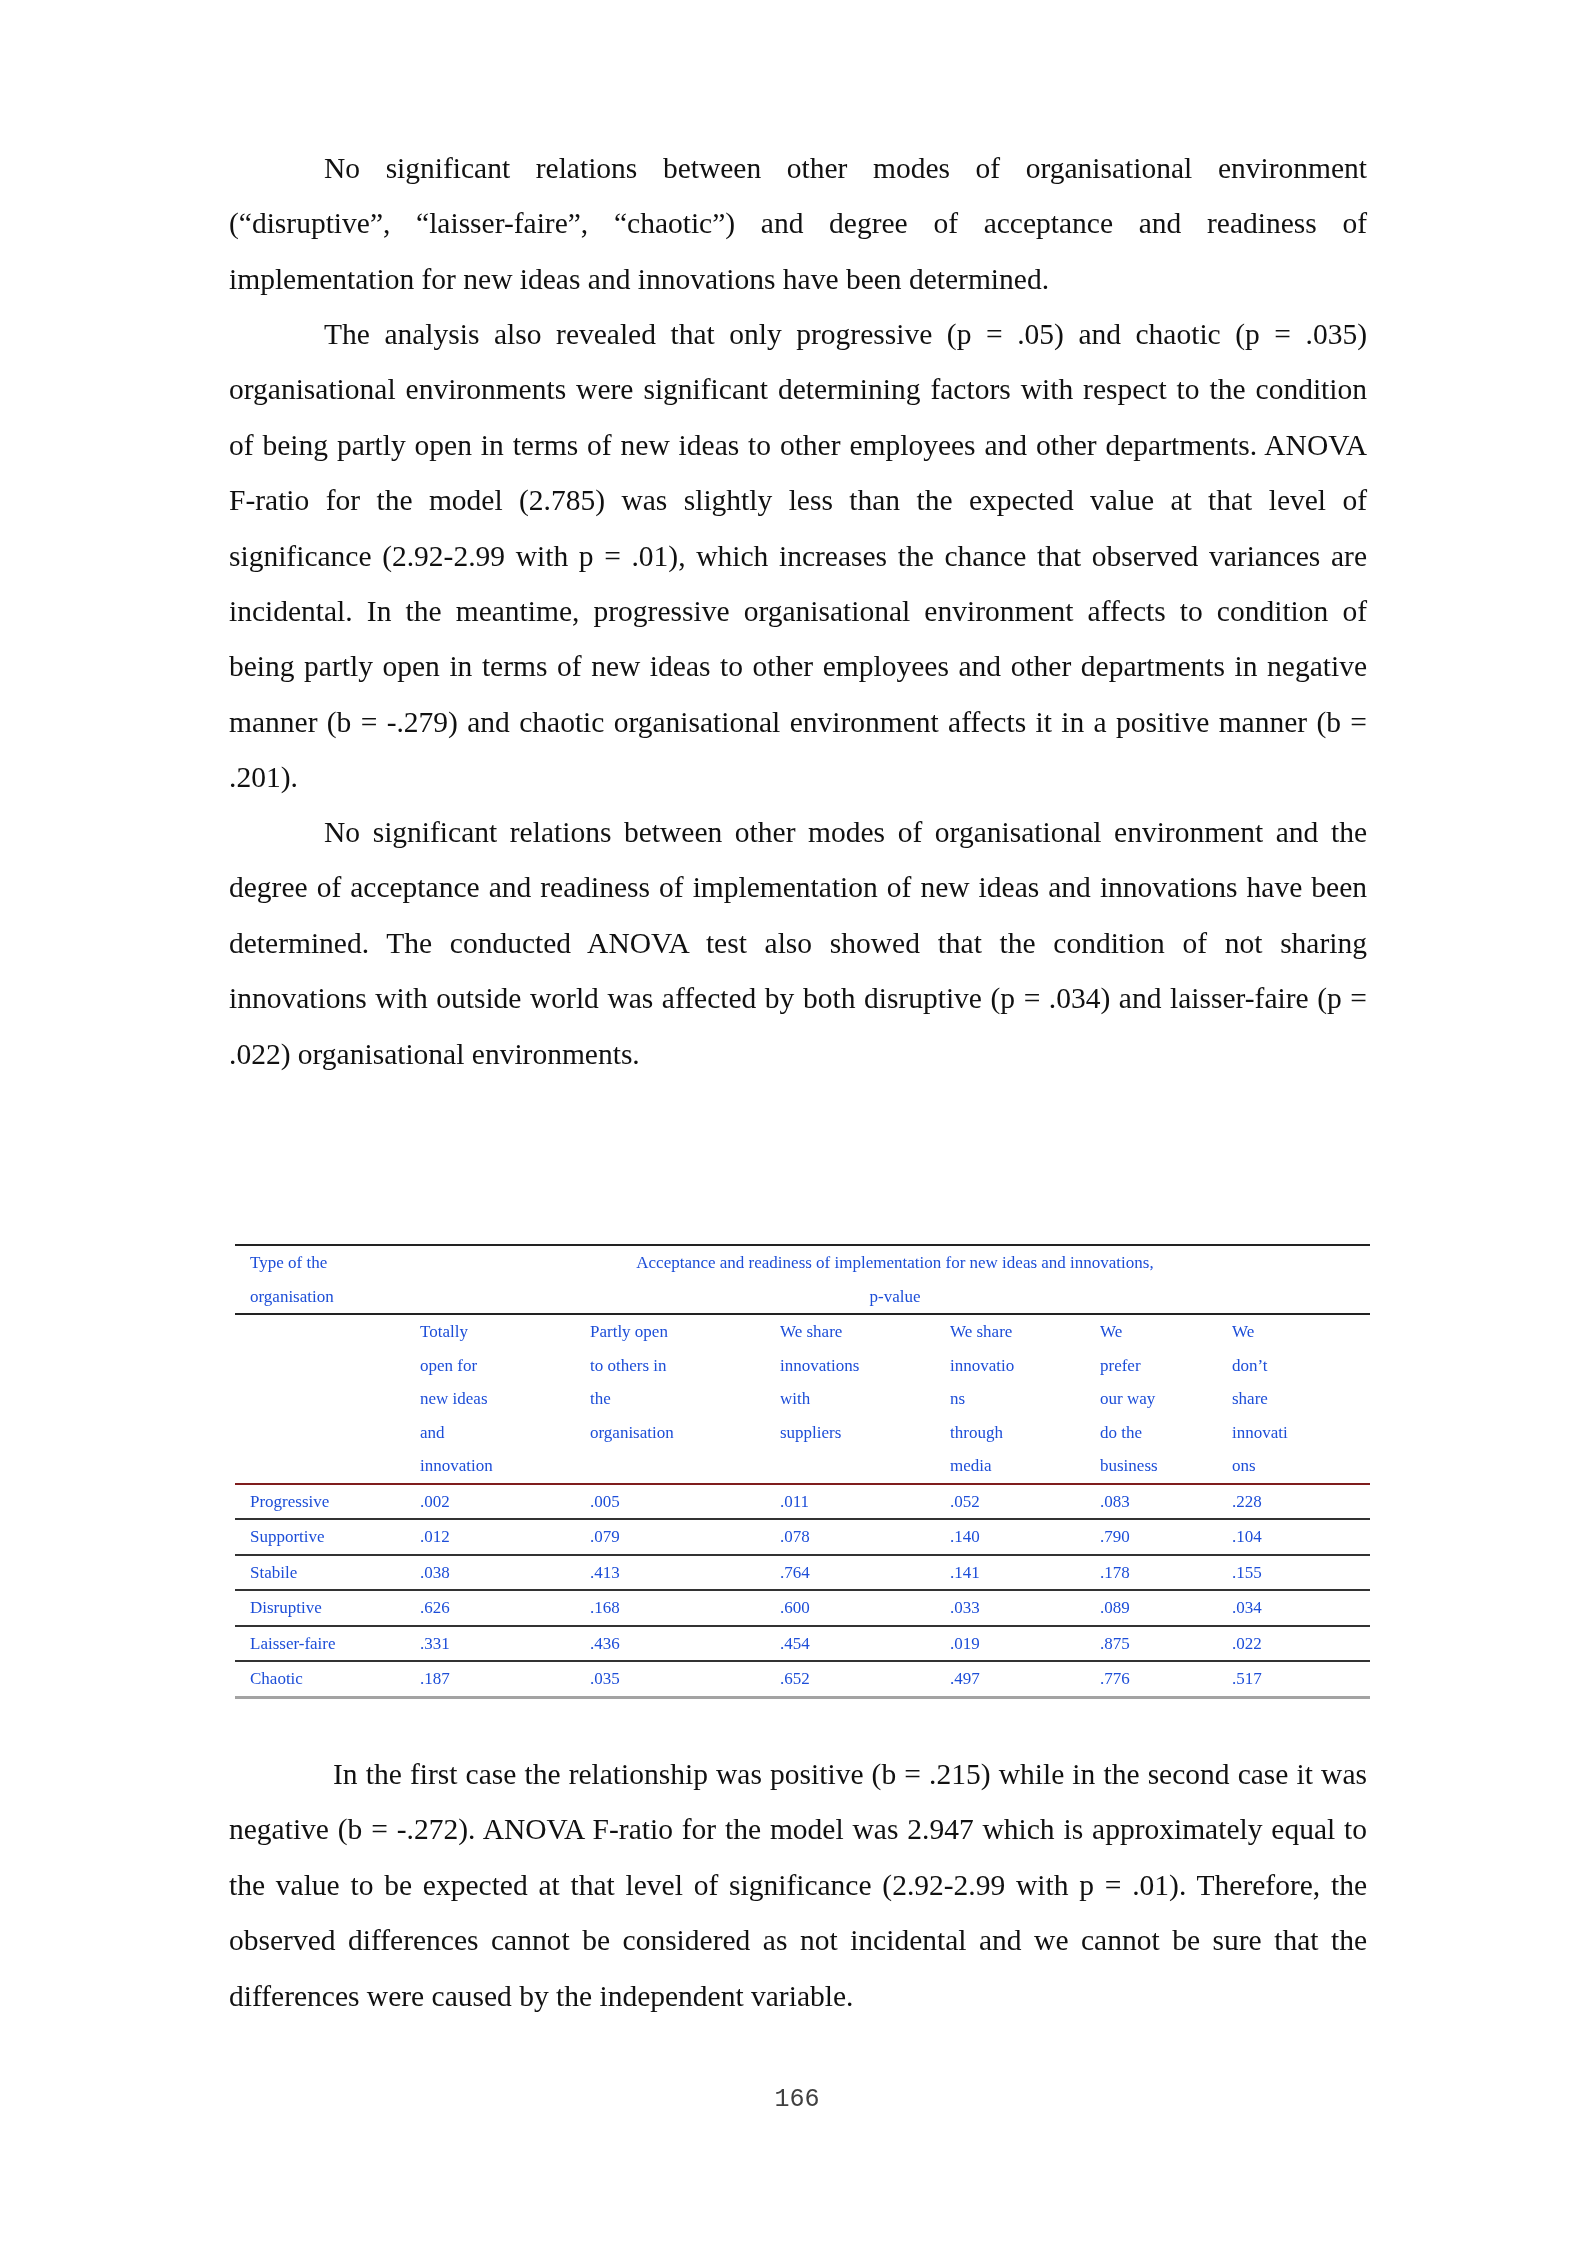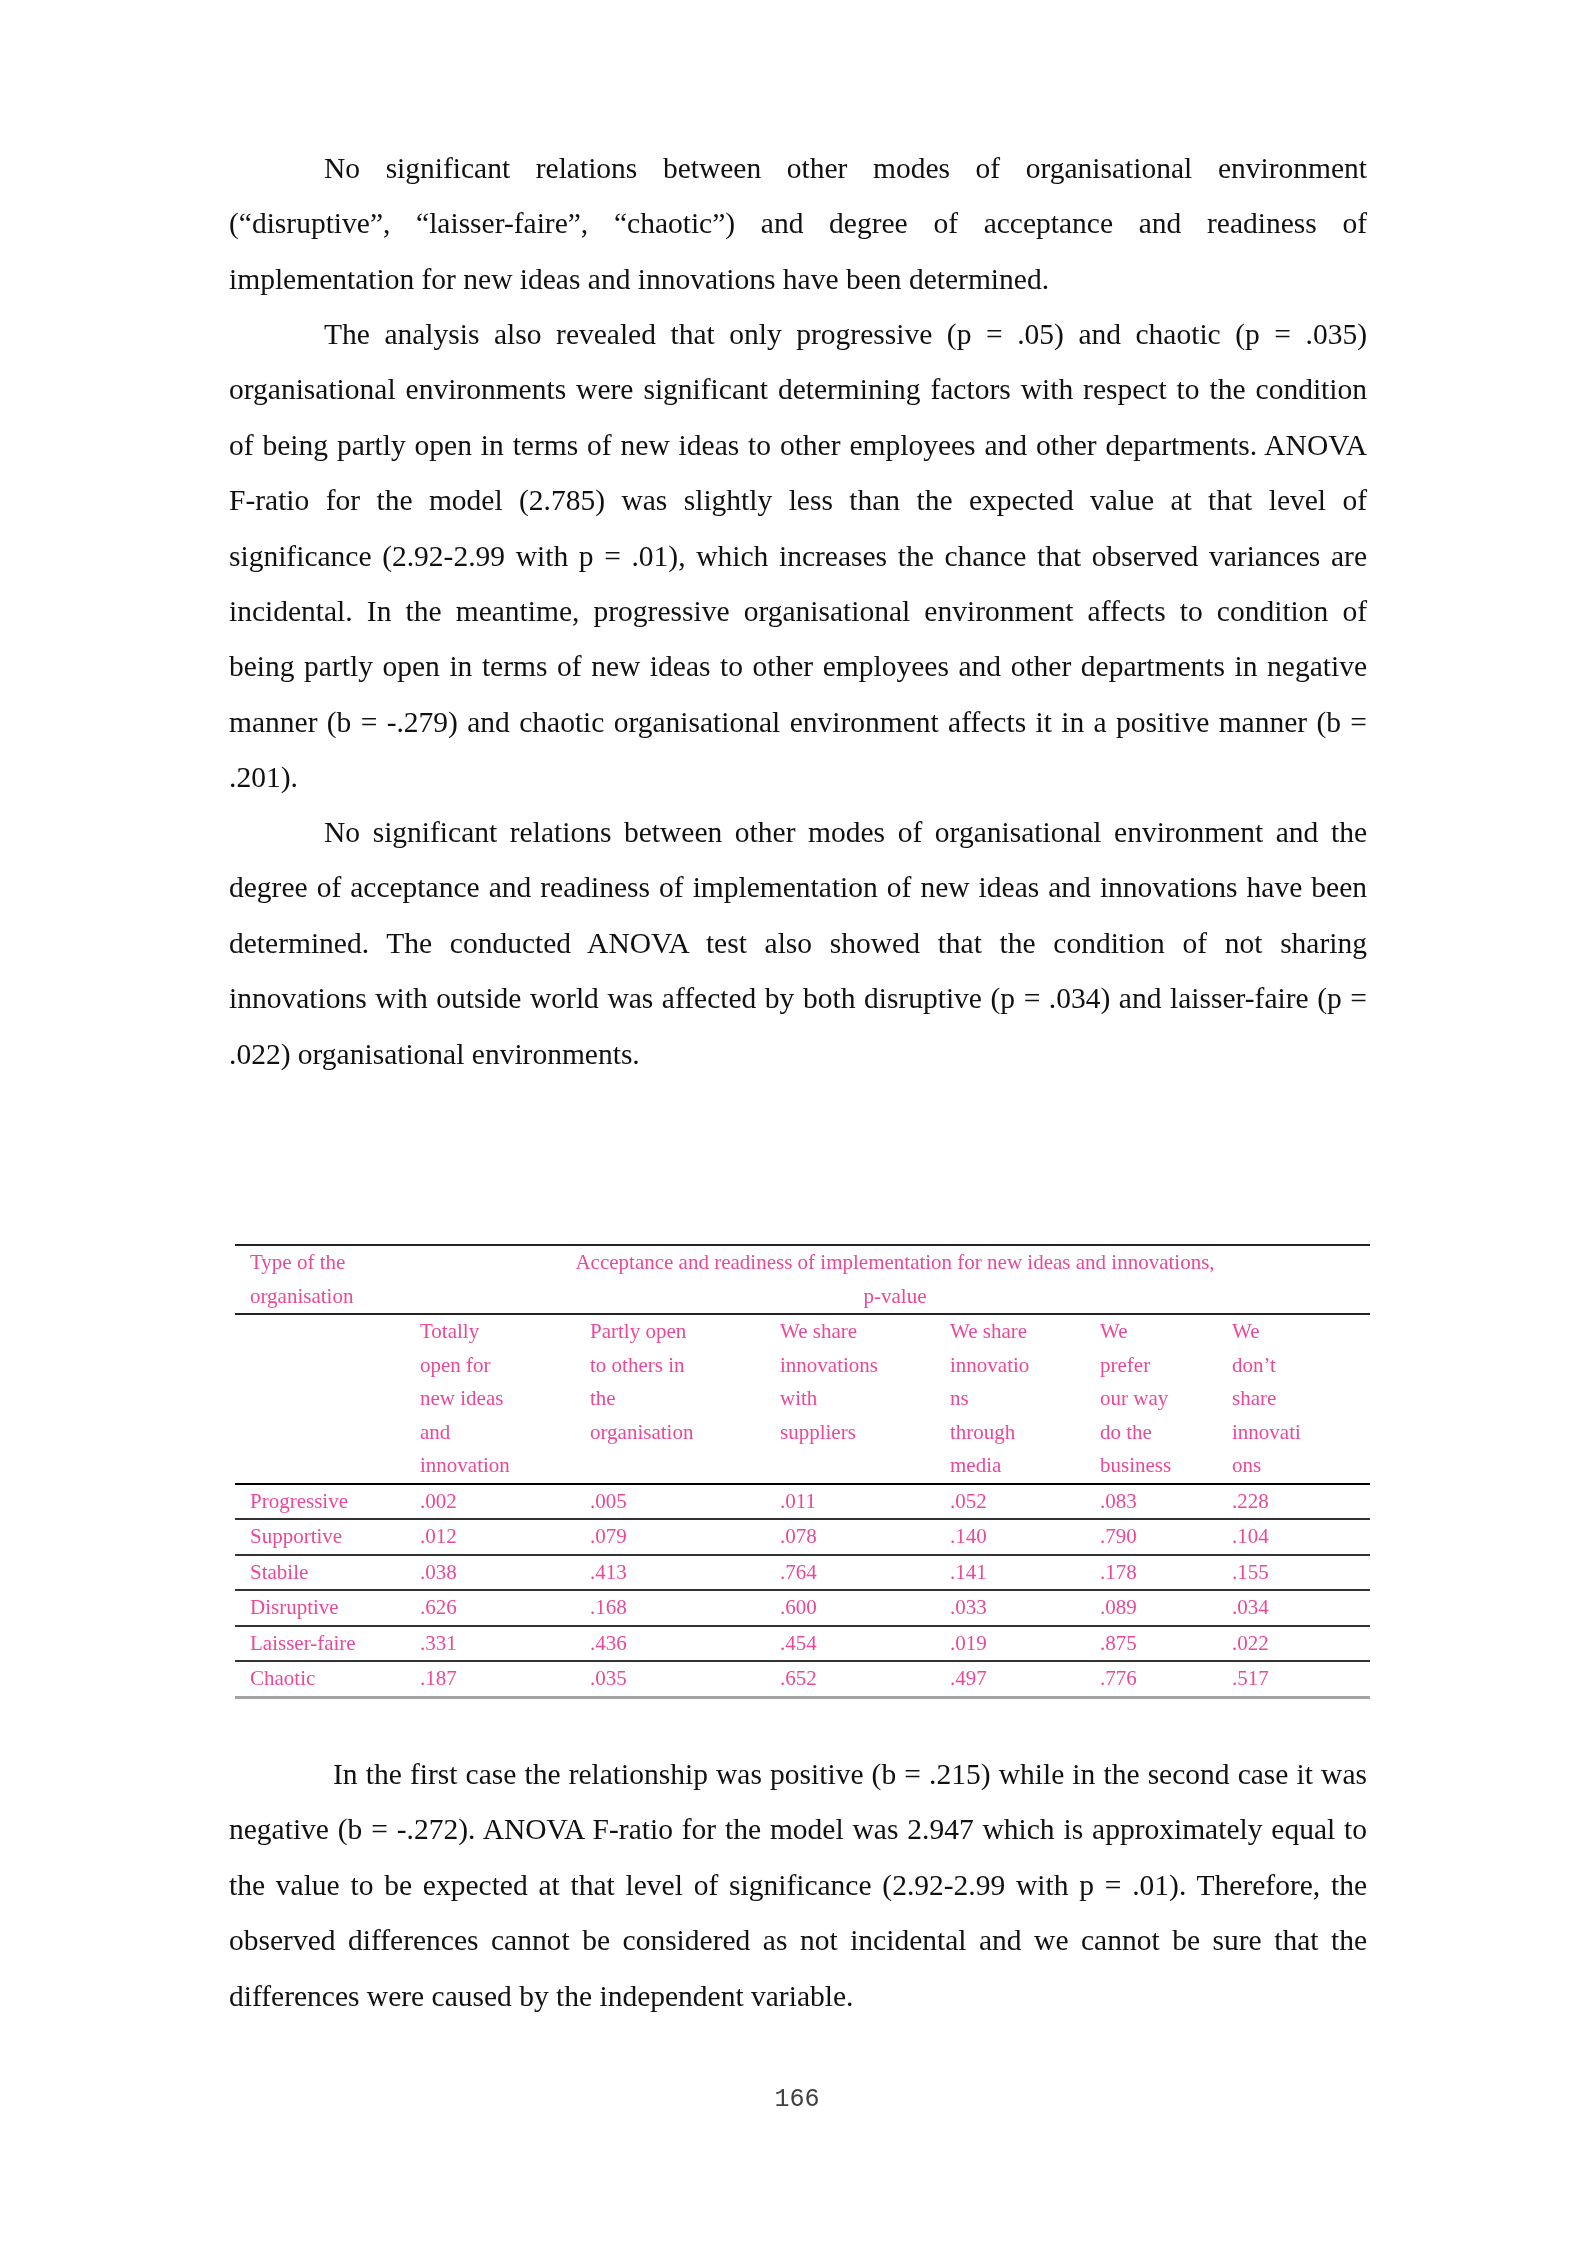--- a/index.html
+++ b/index.html
@@ -16,28 +16,28 @@
   #para3 { top: 805px; }
   #para4 { top: 1747px; }
   #para4 p { text-indent: 104px; }
   .caption {
     position: absolute; left: 229px; top: 1144px;
     font-family: "Liberation Serif", serif; font-size: 29.5px; color: #111; white-space: nowrap;
   }
   .caption i { font-style: italic; }
   .data-table {
     position: absolute; left: 235px; top: 1244px; width: 1135px;
-    border-collapse: collapse; font-family: "Liberation Serif", serif; font-size: 21px;
-    line-height: 33.5px; color: #ec4899;
+    border-collapse: collapse; font-family: "Liberation Serif", serif; font-size: 17px;
+    line-height: 33.5px; color: #1d4ed8;
   }
   .data-table td, .data-table th { padding: 0; vertical-align: top; text-align: left; font-weight: normal; }
   .data-table .row-top td, .data-table .row-top th { border-top: 2px solid #222; }
   .data-table .hdr-group td { border-bottom: 2px solid #222; }
   .data-table .hdr-group .group-label { text-align: center; }
-  .data-table .col-headers td { border-bottom: 2px solid #000000; }
+  .data-table .col-headers td { border-bottom: 2px solid #7f1d1d; }
   .data-table tbody tr td { border-bottom: 2px solid #333; }
   .data-table tbody tr:last-child td { border-bottom: 3px solid #a3a3a3; }
   .data-table td.first { padding-left: 15px; }
   .page-number {
     position: absolute; left: 0; width: 1594px; top: 2085px; text-align: center;
     font-family: Liberation Mono, monospace; font-size: 25px; color: #404040;
   }
 </style>
 </head>
 <body>

